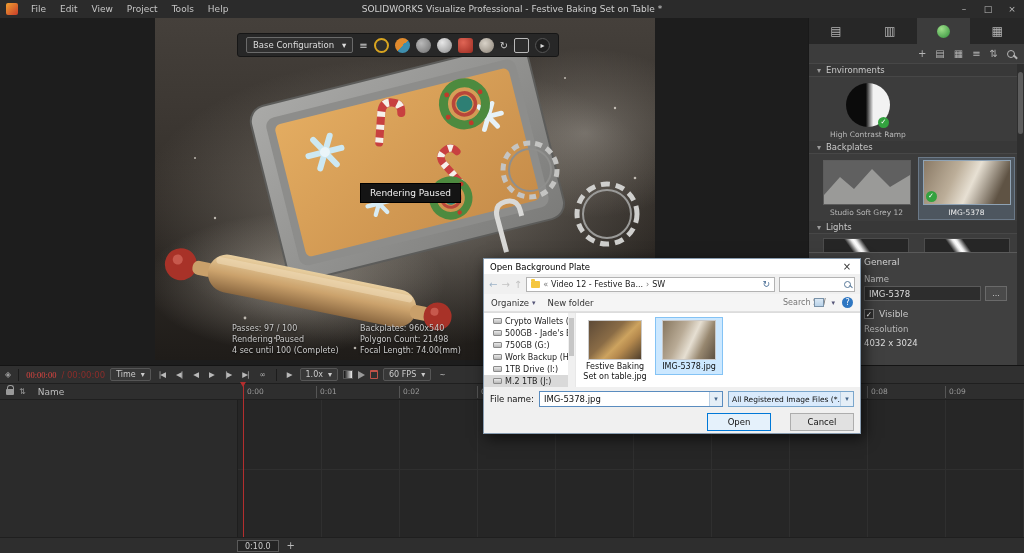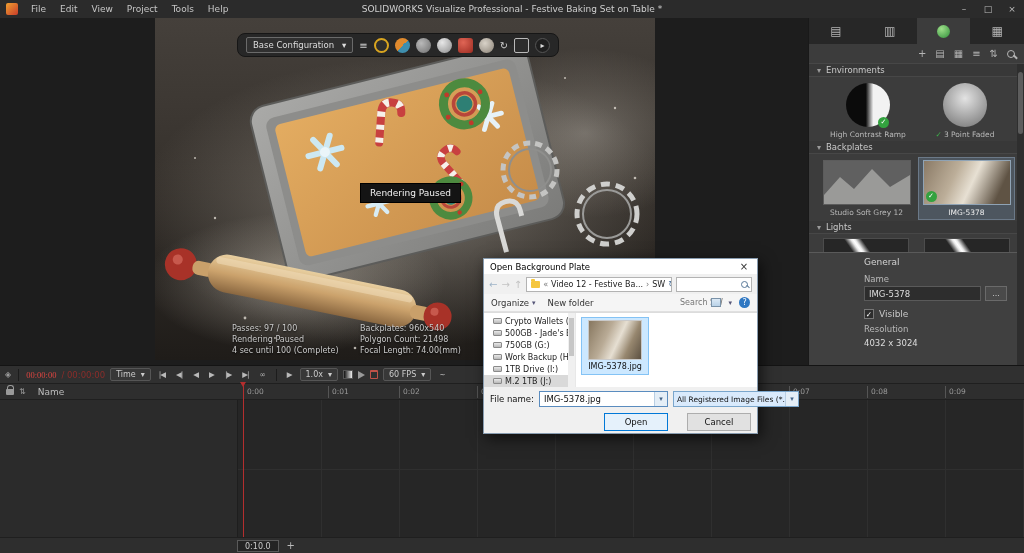--- a/index.html
+++ b/index.html
@@ -12,21 +12,21 @@
   .app-icon { width:12px; height:12px; margin:0 6px; border-radius:2px; background:linear-gradient(135deg,#f0a030,#c83c2a); }
   .menu-item { padding:0 7px; font-size:9px; color:#c6c6c6; line-height:18px; }
   .tb-title { position:absolute; left:0; right:0; text-align:center; color:#cfcfcf; pointer-events:none; font-size:9px; }
   .win-controls { position:absolute; right:0; top:0; height:18px; display:flex; }
   .win-btn { width:24px; text-align:center; line-height:18px; color:#bbb; font-size:9px; }
 
   
   .viewport { position:absolute; top:18px; left:0; width:808px; height:347px; background:#1d1d1d; overflow:hidden; }
   .render { position:absolute; left:155px; top:0; width:500px; height:342px; }
   .vp-toolbar { position:absolute; left:237px; top:15px; height:24px; display:flex; align-items:center; gap:6px; padding:0 8px;
-    background:rgba(38,38,38,.96); border:1px solid #161616; border-radius:8px; z-index:3; }
+    background:rgba(38,38,38,.96); border:1px solid #161616; border-radius:3px; z-index:3; }
   .config-dd { display:flex; align-items:center; gap:8px; border:1px solid #6a6a6a; border-radius:2px; background:#303030; color:#ddd; padding:2px 6px; font-size:8.5px; }
   .vpi { width:15px; height:15px; border-radius:50%; flex:none; }
   .vpi-render { background:#2e2e2e; border:2.5px solid #d9a520; }
   .vpi-chart { background:linear-gradient(135deg,#e08a2e 0 50%,#3f8fae 50% 100%); }
   .vpi-tools { background:radial-gradient(circle at 35% 35%,#b9b9b9,#6e6e6e); }
   .vpi-appear { background:radial-gradient(circle at 35% 30%,#e7e7e7,#8c8c8c); }
   .vpi-mug { background:radial-gradient(circle at 35% 30%,#e06555,#9c2c22); border-radius:3px; }
   .vpi-mat { background:radial-gradient(circle at 40% 35%,#d8d2c8,#8a8277); }
   .vpi-box { border:1.5px solid #b9b9b9; border-radius:2px; background:#2c2c2c; }
   .vpi-compass { background:#1f1f1f; border:1px solid #555; color:#ddd; font-size:8px; display:flex; align-items:center; justify-content:center; }
@@ -98,21 +98,21 @@
   .tl-grid { position:absolute; left:238px; right:0; top:0; bottom:0;
     background-image:repeating-linear-gradient(to right,#2f2f2f 0 1px,transparent 1px 78px); background-position:5px 0; }
   .tl-midline { position:absolute; left:0; right:0; top:50%; height:1px; background:#2f2f2f; }
   .playhead { position:absolute; left:243px; top:18px; bottom:16px; width:1px; background:#b42e2e; z-index:2; }
   .playhead::before { content:""; position:absolute; top:-2px; left:-3px; border-left:3.5px solid transparent; border-right:3.5px solid transparent; border-top:5px solid #b42e2e; }
   .tl-bottom { position:absolute; left:0; right:0; bottom:0; height:16px; background:#2e2e2e; border-top:1px solid #1f1f1f; display:flex; align-items:center; }
   .dur-box { margin-left:237px; border:1px solid #5a5a5a; background:#242424; color:#ccc; font-size:8px; height:12px; line-height:11px; padding:0 7px; }
   .tl-plus { color:#b9b9b9; font-size:10px; margin-left:8px; }
 
   
-  .dialog { position:absolute; left:483px; top:258px; width:275px; height:176px; background:#f0f0f0; border:1px solid #889cb0;
+  .dialog { position:absolute; left:483px; top:258px; width:378px; height:176px; background:#f0f0f0; border:1px solid #889cb0;
     box-shadow:3px 4px 14px rgba(0,0,0,.65); z-index:20; color:#111; font-size:8.5px; }
   .dlg-title { height:15px; background:#fff; display:flex; align-items:center; padding:0 6px; }
   .dlg-title-text { flex:1; font-size:8.5px; color:#000; }
   .dlg-close { width:14px; text-align:center; color:#333; font-size:10px; }
   .dlg-nav { height:20px; display:flex; align-items:center; gap:4px; padding:0 5px; }
   .nav-arrow { color:#9fb4c8; font-size:10px; } .nav-arrow.dim { color:#c3c3c3; }
   .addr { flex:1; height:15px; background:#fff; border:1px solid #b3b3b3; display:flex; align-items:center; gap:3px; padding:0 4px; overflow:hidden; white-space:nowrap; }
   .folder-ic { width:9px; height:7px; background:#f5c63d; border-radius:1px; position:relative; flex:none; }
   .folder-ic::before { content:""; position:absolute; top:-2px; left:0; width:4px; height:2px; background:#f5c63d; border-radius:1px 1px 0 0; }
   .crumb { font-size:8px; color:#222; } .crumb-sep { color:#777; font-size:8px; }
@@ -349,26 +349,20 @@
       <span class="car">▾</span>
       <span>Environments</span>
     </div>
     <div class="env-row">
       <div class="env-item">
         <div class="env-thumb env1">
           <span class="badge br">✓</span>
         </div>
         <div class="thumb-label">High Contrast Ramp</div>
       </div>
-      <div class="env-item">
-        <div class="env-thumb env2"></div>
-        <div class="thumb-label">
-          <span class="chk-green">✓</span><span>3 Point Faded</span>
-        </div>
-      </div>
     </div>
 
     <div class="sec-h">
       <span class="car">▾</span>
       <span>Backplates</span>
     </div>
     <div class="bp-row">
       <div class="bp-item">
         <div class="bp-thumb bp1">
           <svg width="86" height="43" viewBox="0 0 86 43">
@@ -445,21 +439,21 @@
       </div>
       <span class="tp-btn" style="letter-spacing:0">~</span>
     </div>
 
     <div class="tl-header">
       <div class="lock-ic"></div>
       <span style="color:#9a9a9a;font-size:8px">⇅</span>
       <span style="margin-left:12px;color:#bdbdbd">Name</span>
       <div class="ruler">
         <span class="tick" style="left:5px">0:00</span>
-        <span class="tick" style="left:90px">0:01</span>
+        <span class="tick" style="left:78px">0:01</span>
         <span class="tick" style="left:161px">0:02</span>
         <span class="tick" style="left:239px">0:03</span>
         <span class="tick" style="left:317px">0:04</span>
         <span class="tick" style="left:395px">0:05</span>
         <span class="tick" style="left:473px">0:06</span>
         <span class="tick" style="left:551px">0:07</span>
         <span class="tick" style="left:629px">0:08</span>
         <span class="tick" style="left:707px">0:09</span>
       </div>
     </div>
@@ -538,20 +532,24 @@
           </div>
         <div class="tree-item selected">
             <span class="drive-ic"></span>
             <span>M.2 1TB (J:)</span>
           </div>
         <div class="tree-scroll">
             <div class="tree-thumb"></div>
           </div>
       </div>
       <div class="filelist">
+        <div class="file">
+          <div class="file-thumb ft1"></div>
+          <div class="file-label">Festive Baking Set on table.jpg</div>
+        </div>
         <div class="file selected">
           <div class="file-thumb ft2"></div>
           <div class="file-label">IMG-5378.jpg</div>
         </div>
       </div>
     </div>
     <div class="dlg-footer">
       <div class="fn-row">
         <span class="fn-label">File name:</span>
         <div class="fn-combo">

